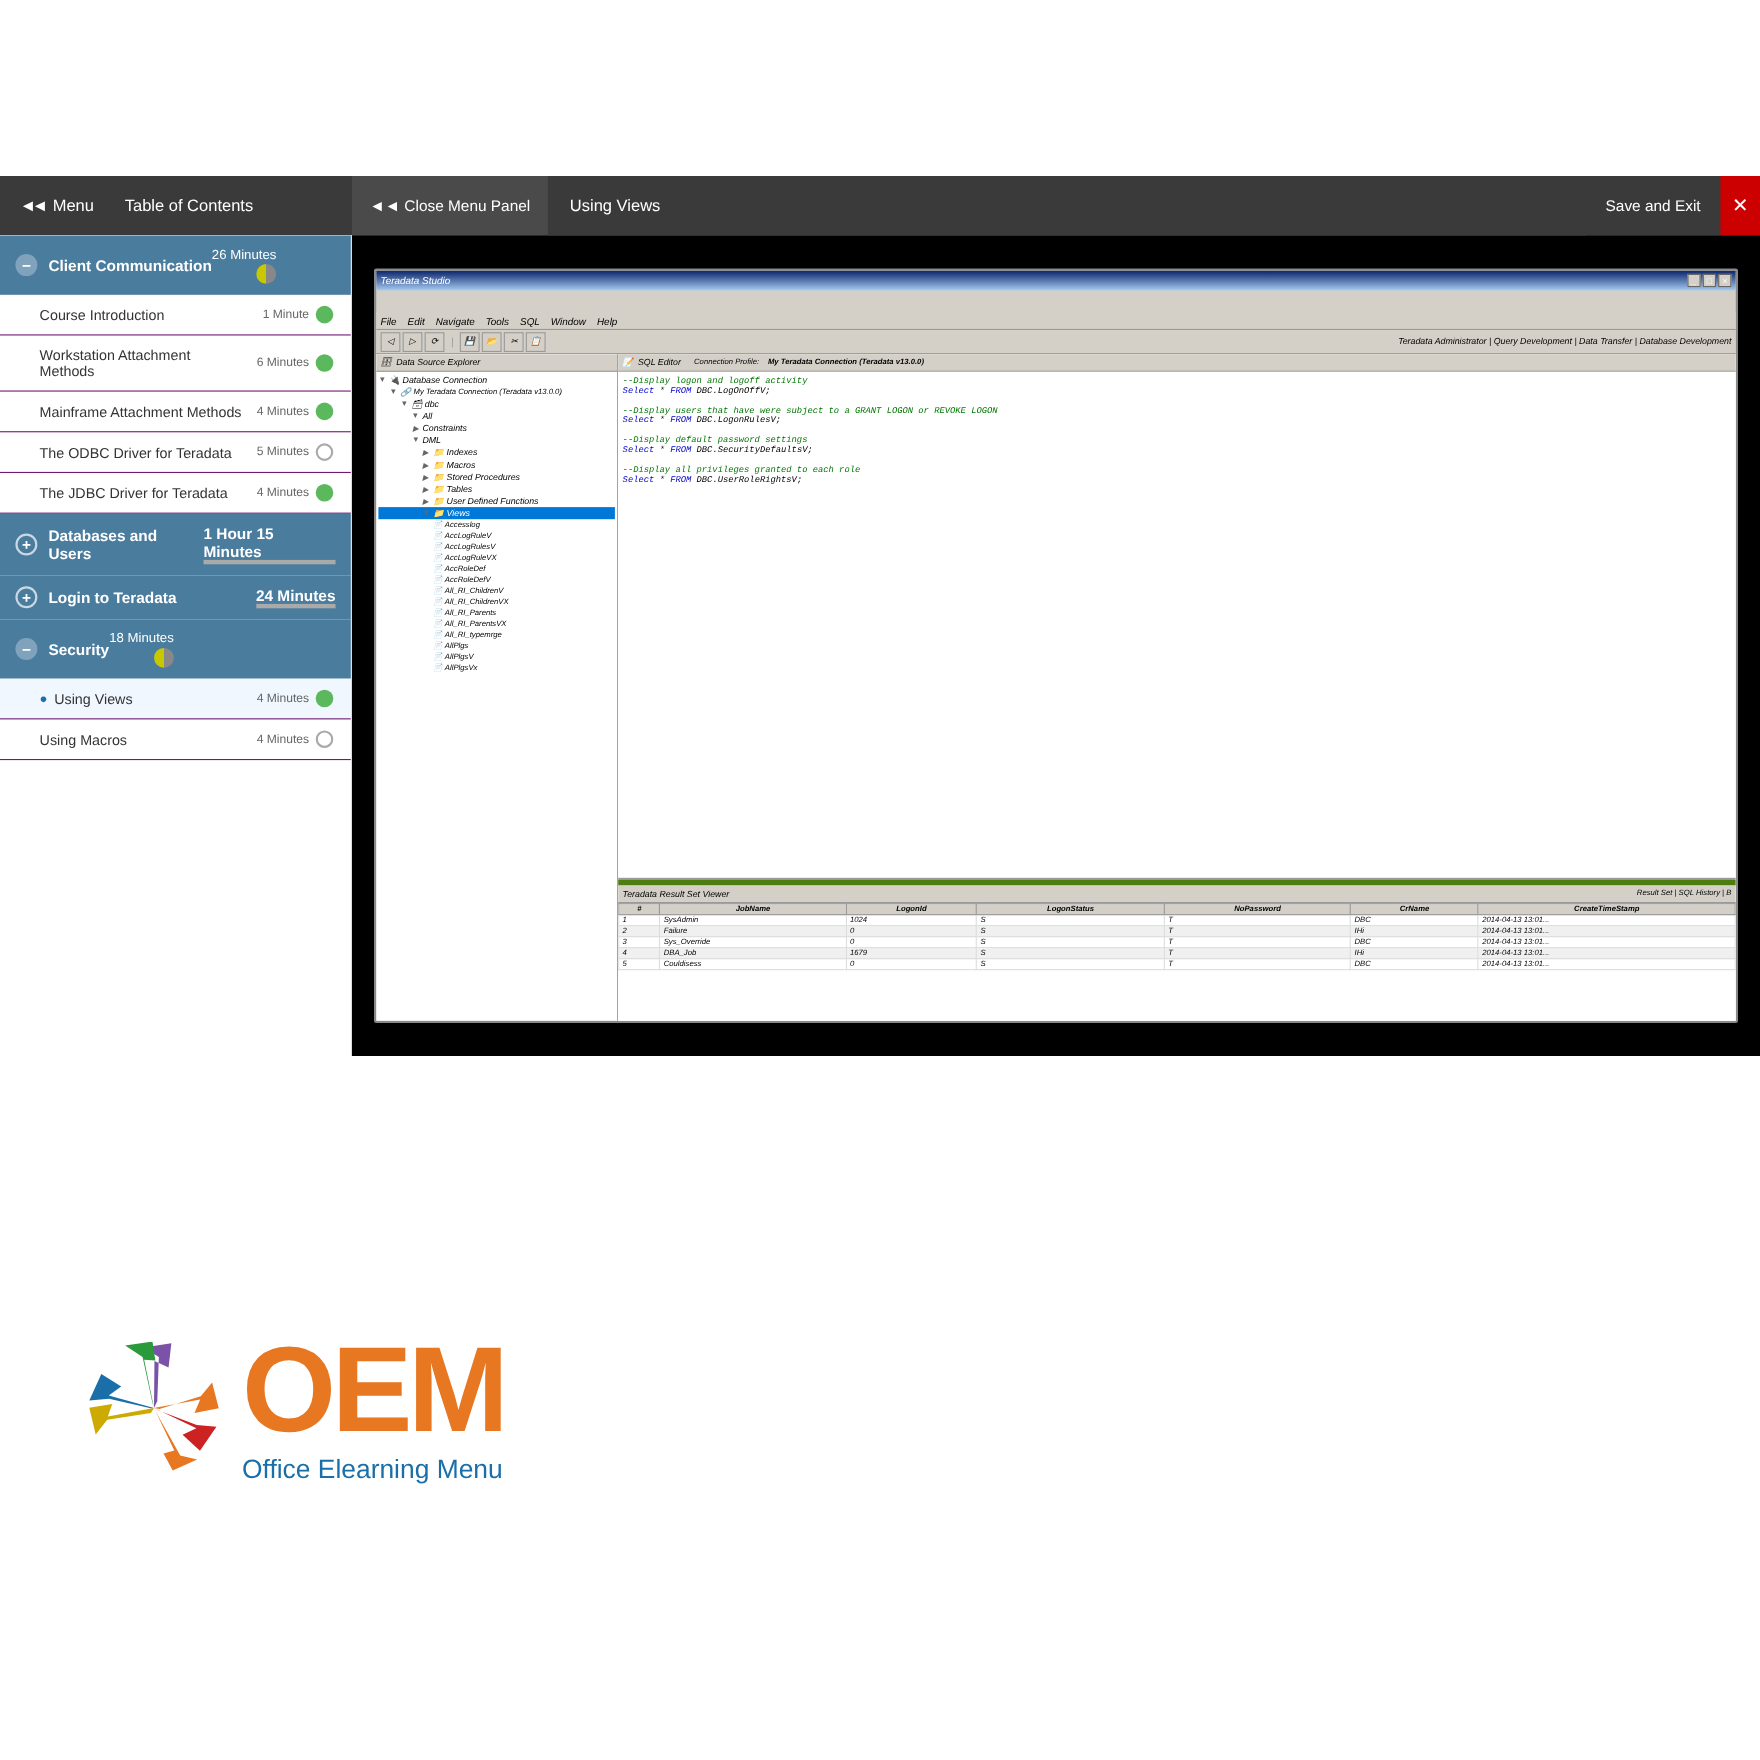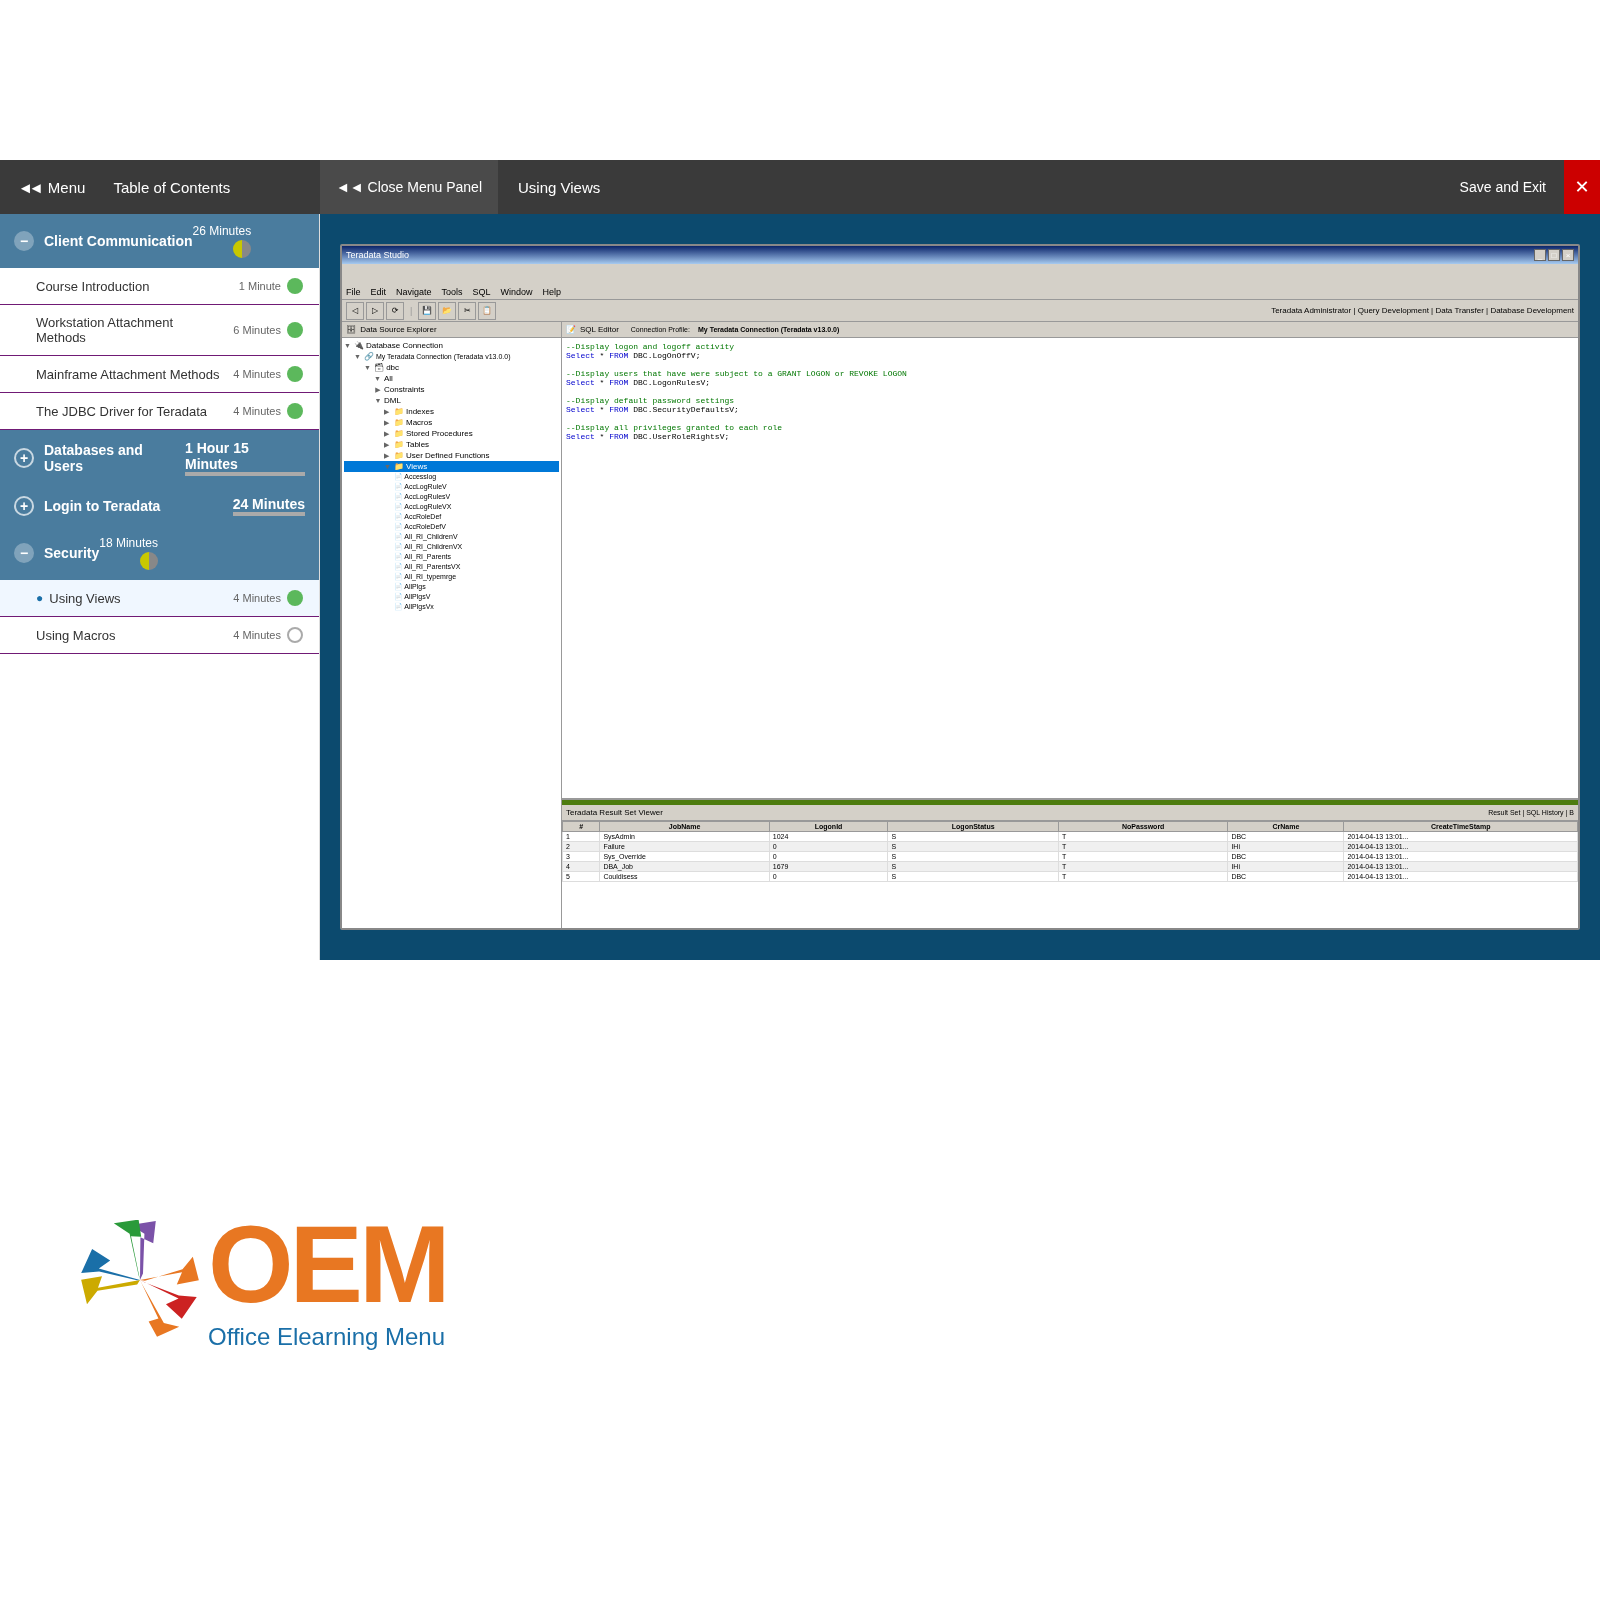--- a/index.html
+++ b/index.html
@@ -238,23 +238,24 @@
       align-items: center;
       justify-content: center;
       margin-right: 10px;
       font-size: 14px;
       flex-shrink: 0;
     }
 
     
     .content-area {
       flex: 1;
-      background: #0c4a6e;
+      background: #000000;
       position: relative;
       overflow: hidden;
+      font-style: italic;
     }
 
     
     .screenshot-sim {
       position: absolute;
       top: 30px;
       left: 20px;
       right: 20px;
       bottom: 30px;
       background: #d4d0c8;
@@ -455,21 +456,21 @@
       background: #fff;
       display: flex;
       align-items: center;
       justify-content: flex-start;
       padding: 60px 80px;
     }
 
     .logo-container {
       display: flex;
       align-items: center;
-      gap: 8px;
+      gap: 20px;
     }
 
     
     .pinwheel {
       width: 120px;
       height: 120px;
       position: relative;
       flex-shrink: 0;
     }
 
@@ -559,20 +560,25 @@
         <span class="lesson-duration">6 Minutes</span>
         <div class="lesson-dot dot-green"></div>
       </div>
 
       <div class="lesson-item">
         <span class="lesson-name">Mainframe Attachment Methods</span>
         <span class="lesson-duration">4 Minutes</span>
         <div class="lesson-dot dot-green"></div>
       </div>
 
+      <div class="lesson-item">
+        <span class="lesson-name">The ODBC Driver for Teradata</span>
+        <span class="lesson-duration">5 Minutes</span>
+        <div class="lesson-dot dot-empty-sm"></div>
+      </div>
 
       <div class="lesson-item">
         <span class="lesson-name">The JDBC Driver for Teradata</span>
         <span class="lesson-duration">4 Minutes</span>
         <div class="lesson-dot dot-green"></div>
       </div>
 
 
       <div class="section-collapsed">
         <div class="toggle-plus">+</div>

